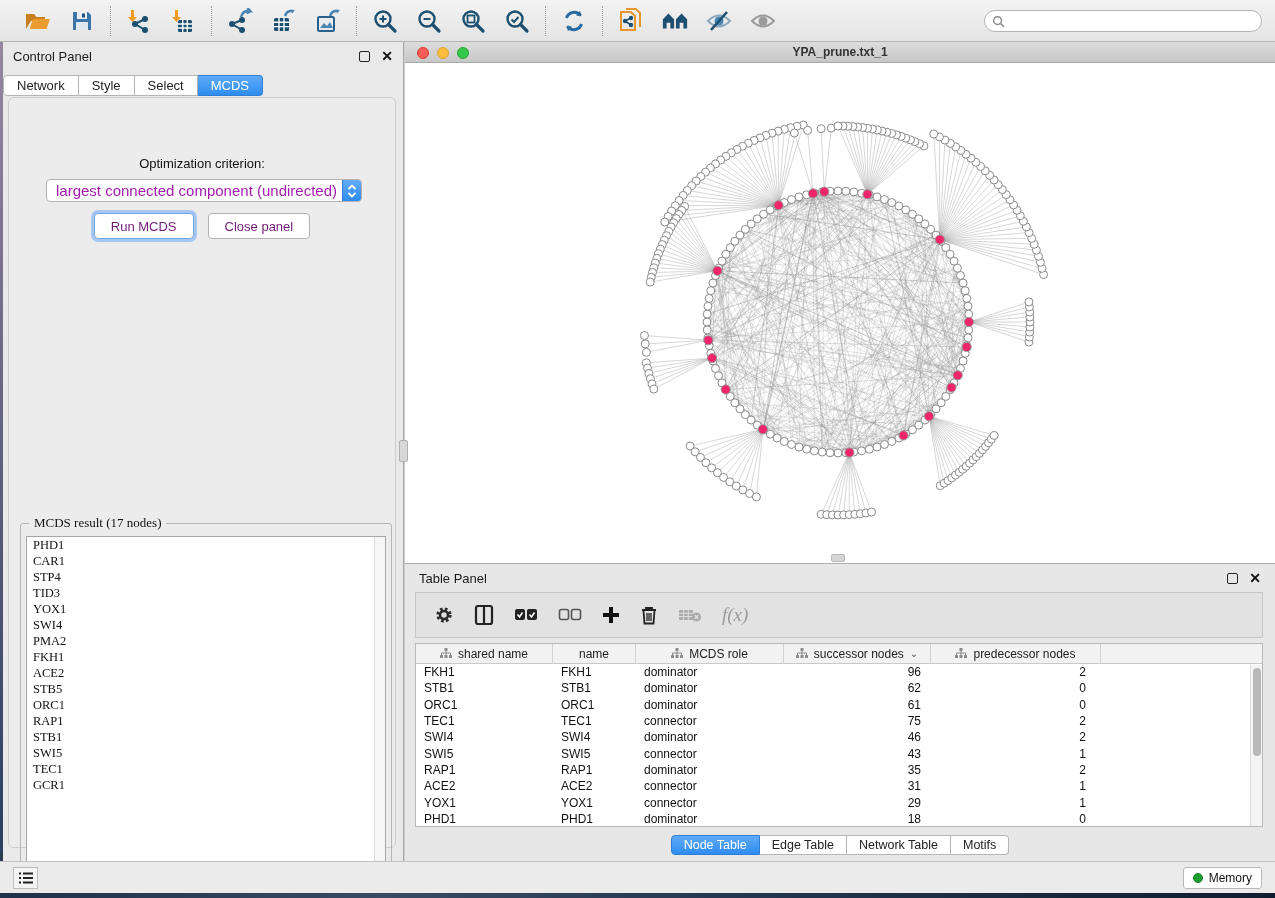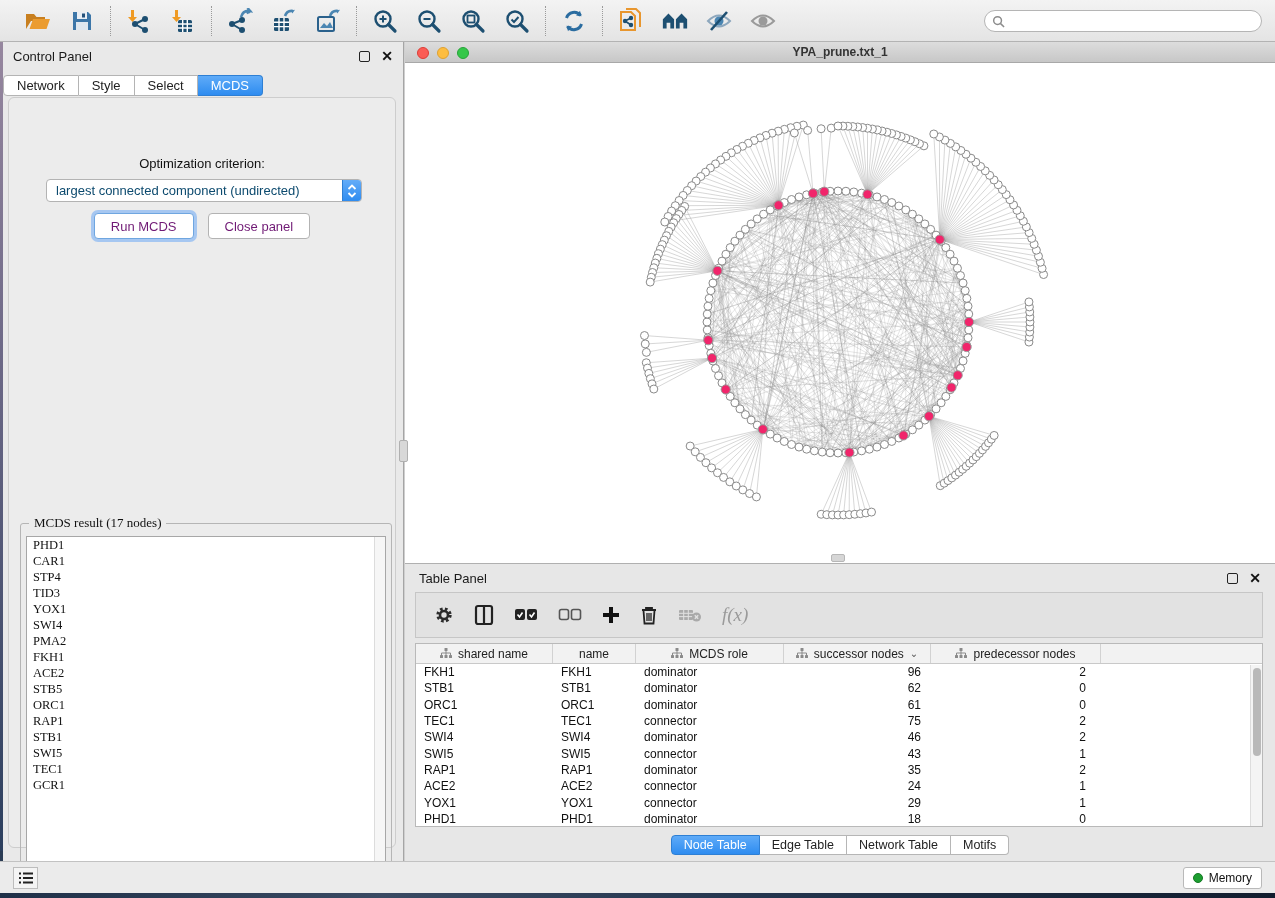--- a/index.html
+++ b/index.html
@@ -45,21 +45,21 @@
   .tab:first-child { border-left:1px solid #b4b4b4; border-radius:4px 0 0 4px; }
   .tab:last-child { border-radius:0 4px 4px 0; }
   .tab.selected { background:linear-gradient(#5fabf8,#2e8cf0); color:#fff; border-color:#2e7fd4; }
 
   .cp-content { position:absolute; left:5px; top:55px; width:388px; height:751px;
     background:#ececec; border:1px solid #cdcdcd; border-radius:6px; }
   .opt-label { position:absolute; left:0; top:58px; width:100%; text-align:center; font-size:13px; color:#111; }
   .dropdown { position:absolute; left:37px; top:81px; width:316px; height:23px;
     background:#fff; border:1px solid #b3b3b3; border-radius:4px;
     display:flex; align-items:center; overflow:hidden; }
-  .dropdown .dd-text { flex:1; font-size:13px; padding-left:9px; color:#0c4a6e; white-space:nowrap; }
+  .dropdown .dd-text { flex:1; font-size:15px; padding-left:9px; color:#a21caf; white-space:nowrap; }
   .dd-stepper { width:19px; height:100%; background:linear-gradient(#64acf8,#2e8cf0);
     border-left:1px solid #2e7fd4; display:flex; flex-direction:column; align-items:center; justify-content:center; }
   .dd-stepper svg { display:block; }
   .cp-buttons { position:absolute; left:0; top:115px; width:100%; display:flex; justify-content:center; gap:14px; }
   .btn { height:23px; padding:12px 16px; background:#fff; border:1px solid #b3b3b3; border-radius:4px;
     font-size:13px; color:#701a75; display:flex; align-items:center; }
   .btn.focused { border-color:#6fa6e0; box-shadow:0 0 0 3px rgba(110,170,245,.55); }
 
   .group-box { position:absolute; left:11px; top:425px; width:372px; height:371px;
     border:1px solid #b5b5b5; border-radius:3px;font-family:Liberation Serif, serif; }
@@ -1407,21 +1407,21 @@
             <div class="td left" style="width: 137px;">RAP1</div>
             <div class="td left" style="width: 83px;">RAP1</div>
             <div class="td left" style="width: 148px;">dominator</div>
             <div class="td right" style="width: 147px; padding-right: 10px;">35</div>
             <div class="td right" style="width: 170px; padding-right: 15px;">2</div>
           </div>
           <div class="tr">
             <div class="td left" style="width: 137px;">ACE2</div>
             <div class="td left" style="width: 83px;">ACE2</div>
             <div class="td left" style="width: 148px;">connector</div>
-            <div class="td right" style="width: 147px; padding-right: 10px;">24</div>
+            <div class="td right" style="width: 147px; padding-right: 10px;">31</div>
             <div class="td right" style="width: 170px; padding-right: 15px;">1</div>
           </div>
           <div class="tr">
             <div class="td left" style="width: 137px;">YOX1</div>
             <div class="td left" style="width: 83px;">YOX1</div>
             <div class="td left" style="width: 148px;">connector</div>
             <div class="td right" style="width: 147px; padding-right: 10px;">29</div>
             <div class="td right" style="width: 170px; padding-right: 15px;">1</div>
           </div>
           <div class="tr">

